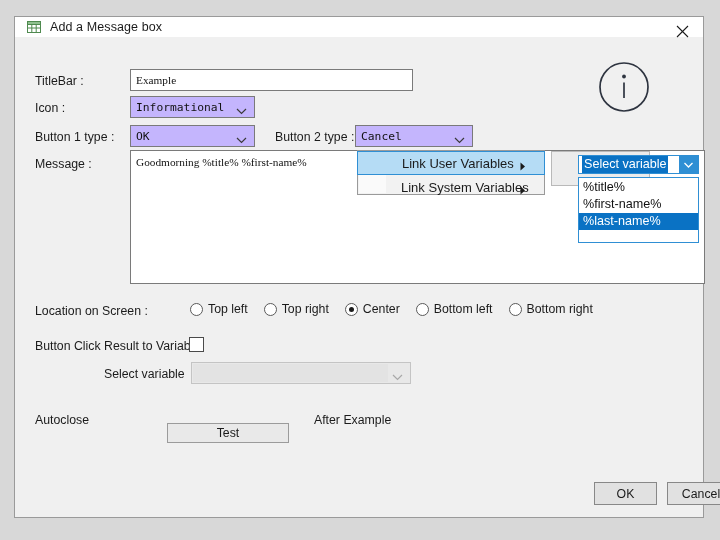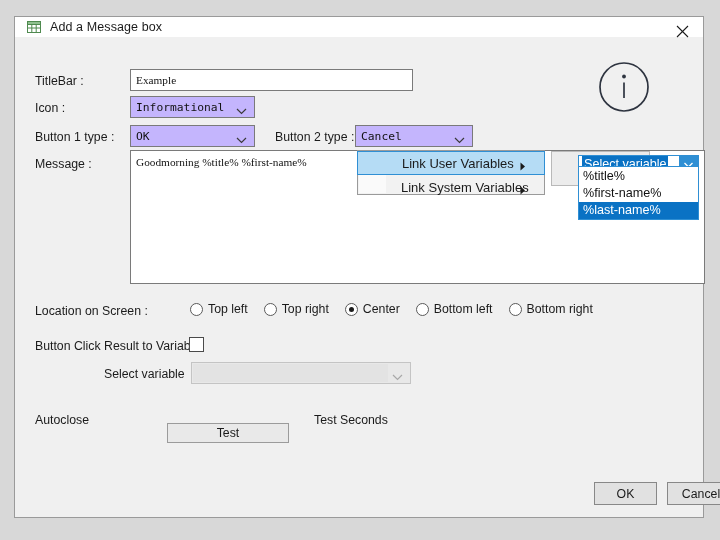--- a/index.html
+++ b/index.html
@@ -314,21 +314,21 @@
       <span class="inner-fill"></span>
       <span></span>
       <span class="caret">
         <svg width="11" height="7" viewBox="0 0 11 7">
             <path d="M1 1 L5.5 5.5 L10 1" fill="none" stroke="#a8a8a8" stroke-width="1.2"></path>
           </svg>
       </span>
     </div>
 
     <span class="lbl" style="left:20px; top:396px;">Autoclose</span>
-    <span class="lbl" style="left:299px; top:396px;">Test Seconds</span>
+    <span class="lbl" style="left:299px; top:396px;">After Example</span>
 
     <div class="btn plain" style="left:104px; top:406px; width:122px; height:20px;">Test</div>
 
     <div class="btn" style="left:531px; top:465px; width:63px; height:23px;">OK</div>
     <div class="btn" style="left:604px; top:465px; width:68px; height:23px;">Cancel</div>
 
   </div>
 
   <div class="varpanel" style="left:551px; top:151px; width:99px; height:35px;"></div>
 
@@ -354,19 +354,19 @@
 
   <div class="varcombo" style="left:578px; top:155px; width:121px; height:19px;">
     <span class="sel-text">Select variable</span>
     <span class="caretbtn">
       <svg width="9" height="6" viewBox="0 0 9 6">
           <path d="M0.5 1 L4.5 5 L8.5 1" fill="none" stroke="#ffffff" stroke-width="1.3"></path>
         </svg>
     </span>
   </div>
 
-  <div class="varlist" style="left:578px; top:166px; width:121px; height:54px;">
+  <div class="varlist" style="left:578px; top:177px; width:121px; height:66px;">
     <div class="opt">%title%</div>
     <div class="opt">%first-name%</div>
     <div class="opt sel">%last-name%</div>
   </div>
 
 </div>
 
 </body></html>

